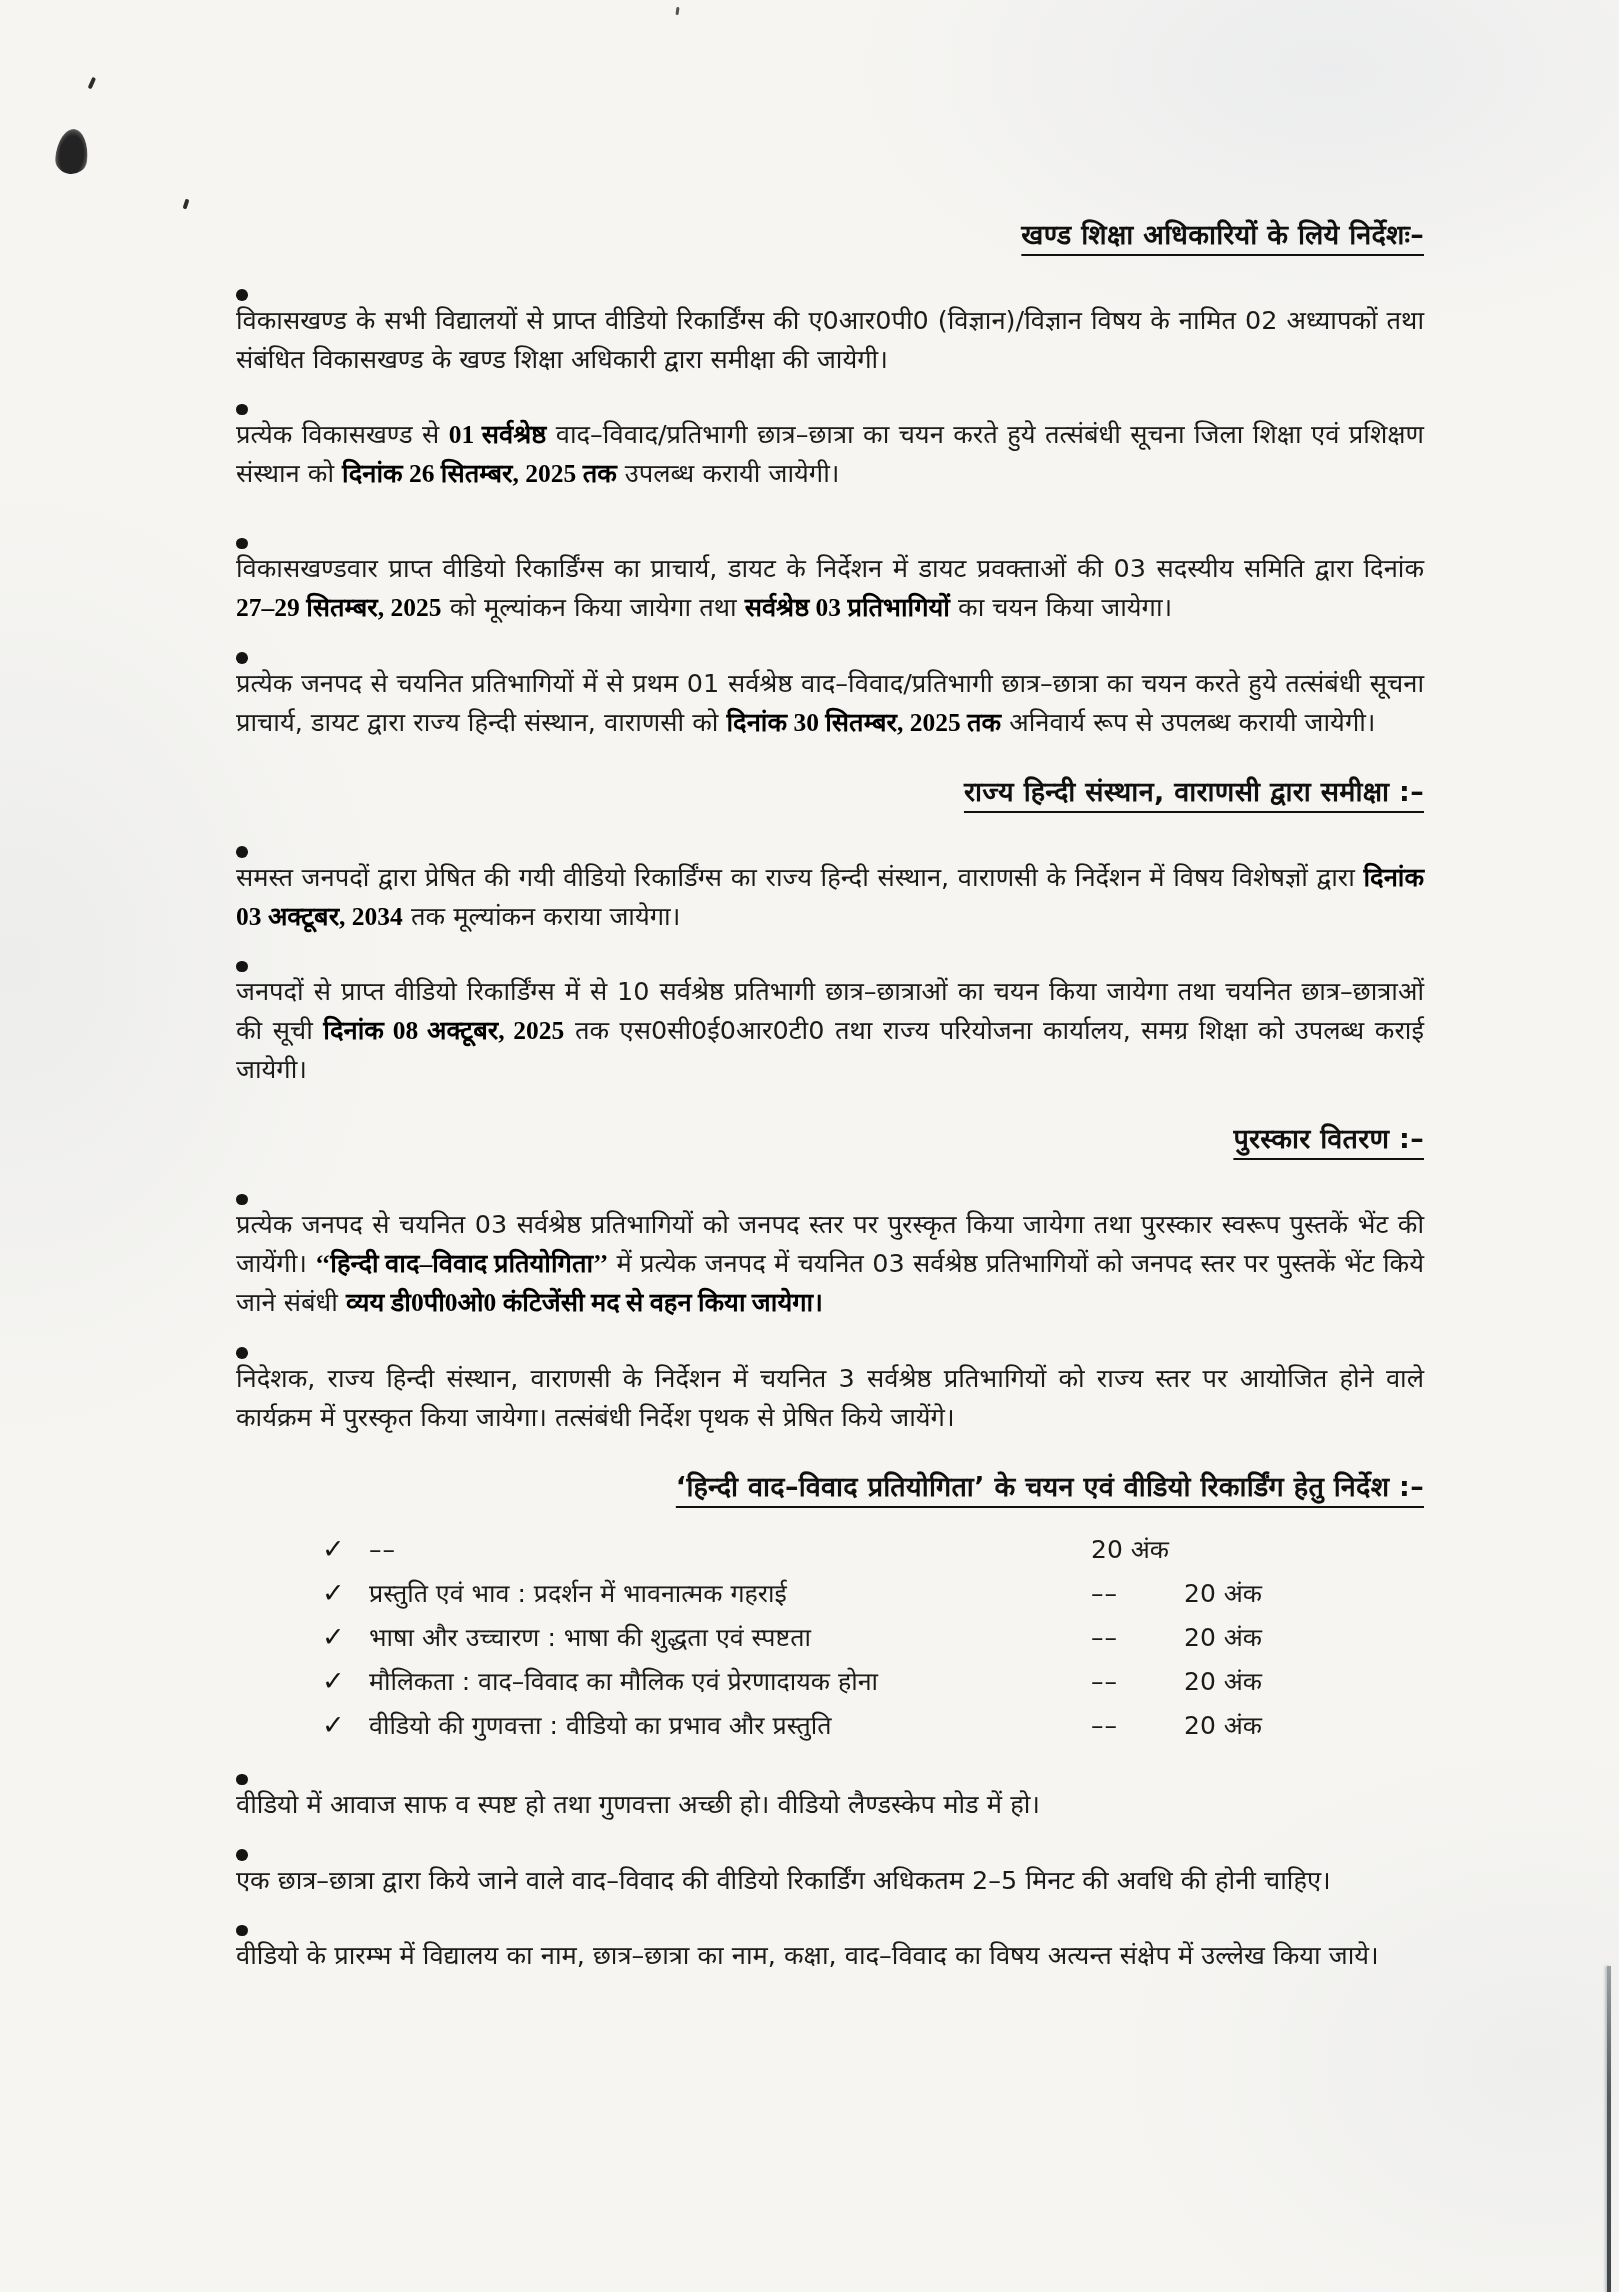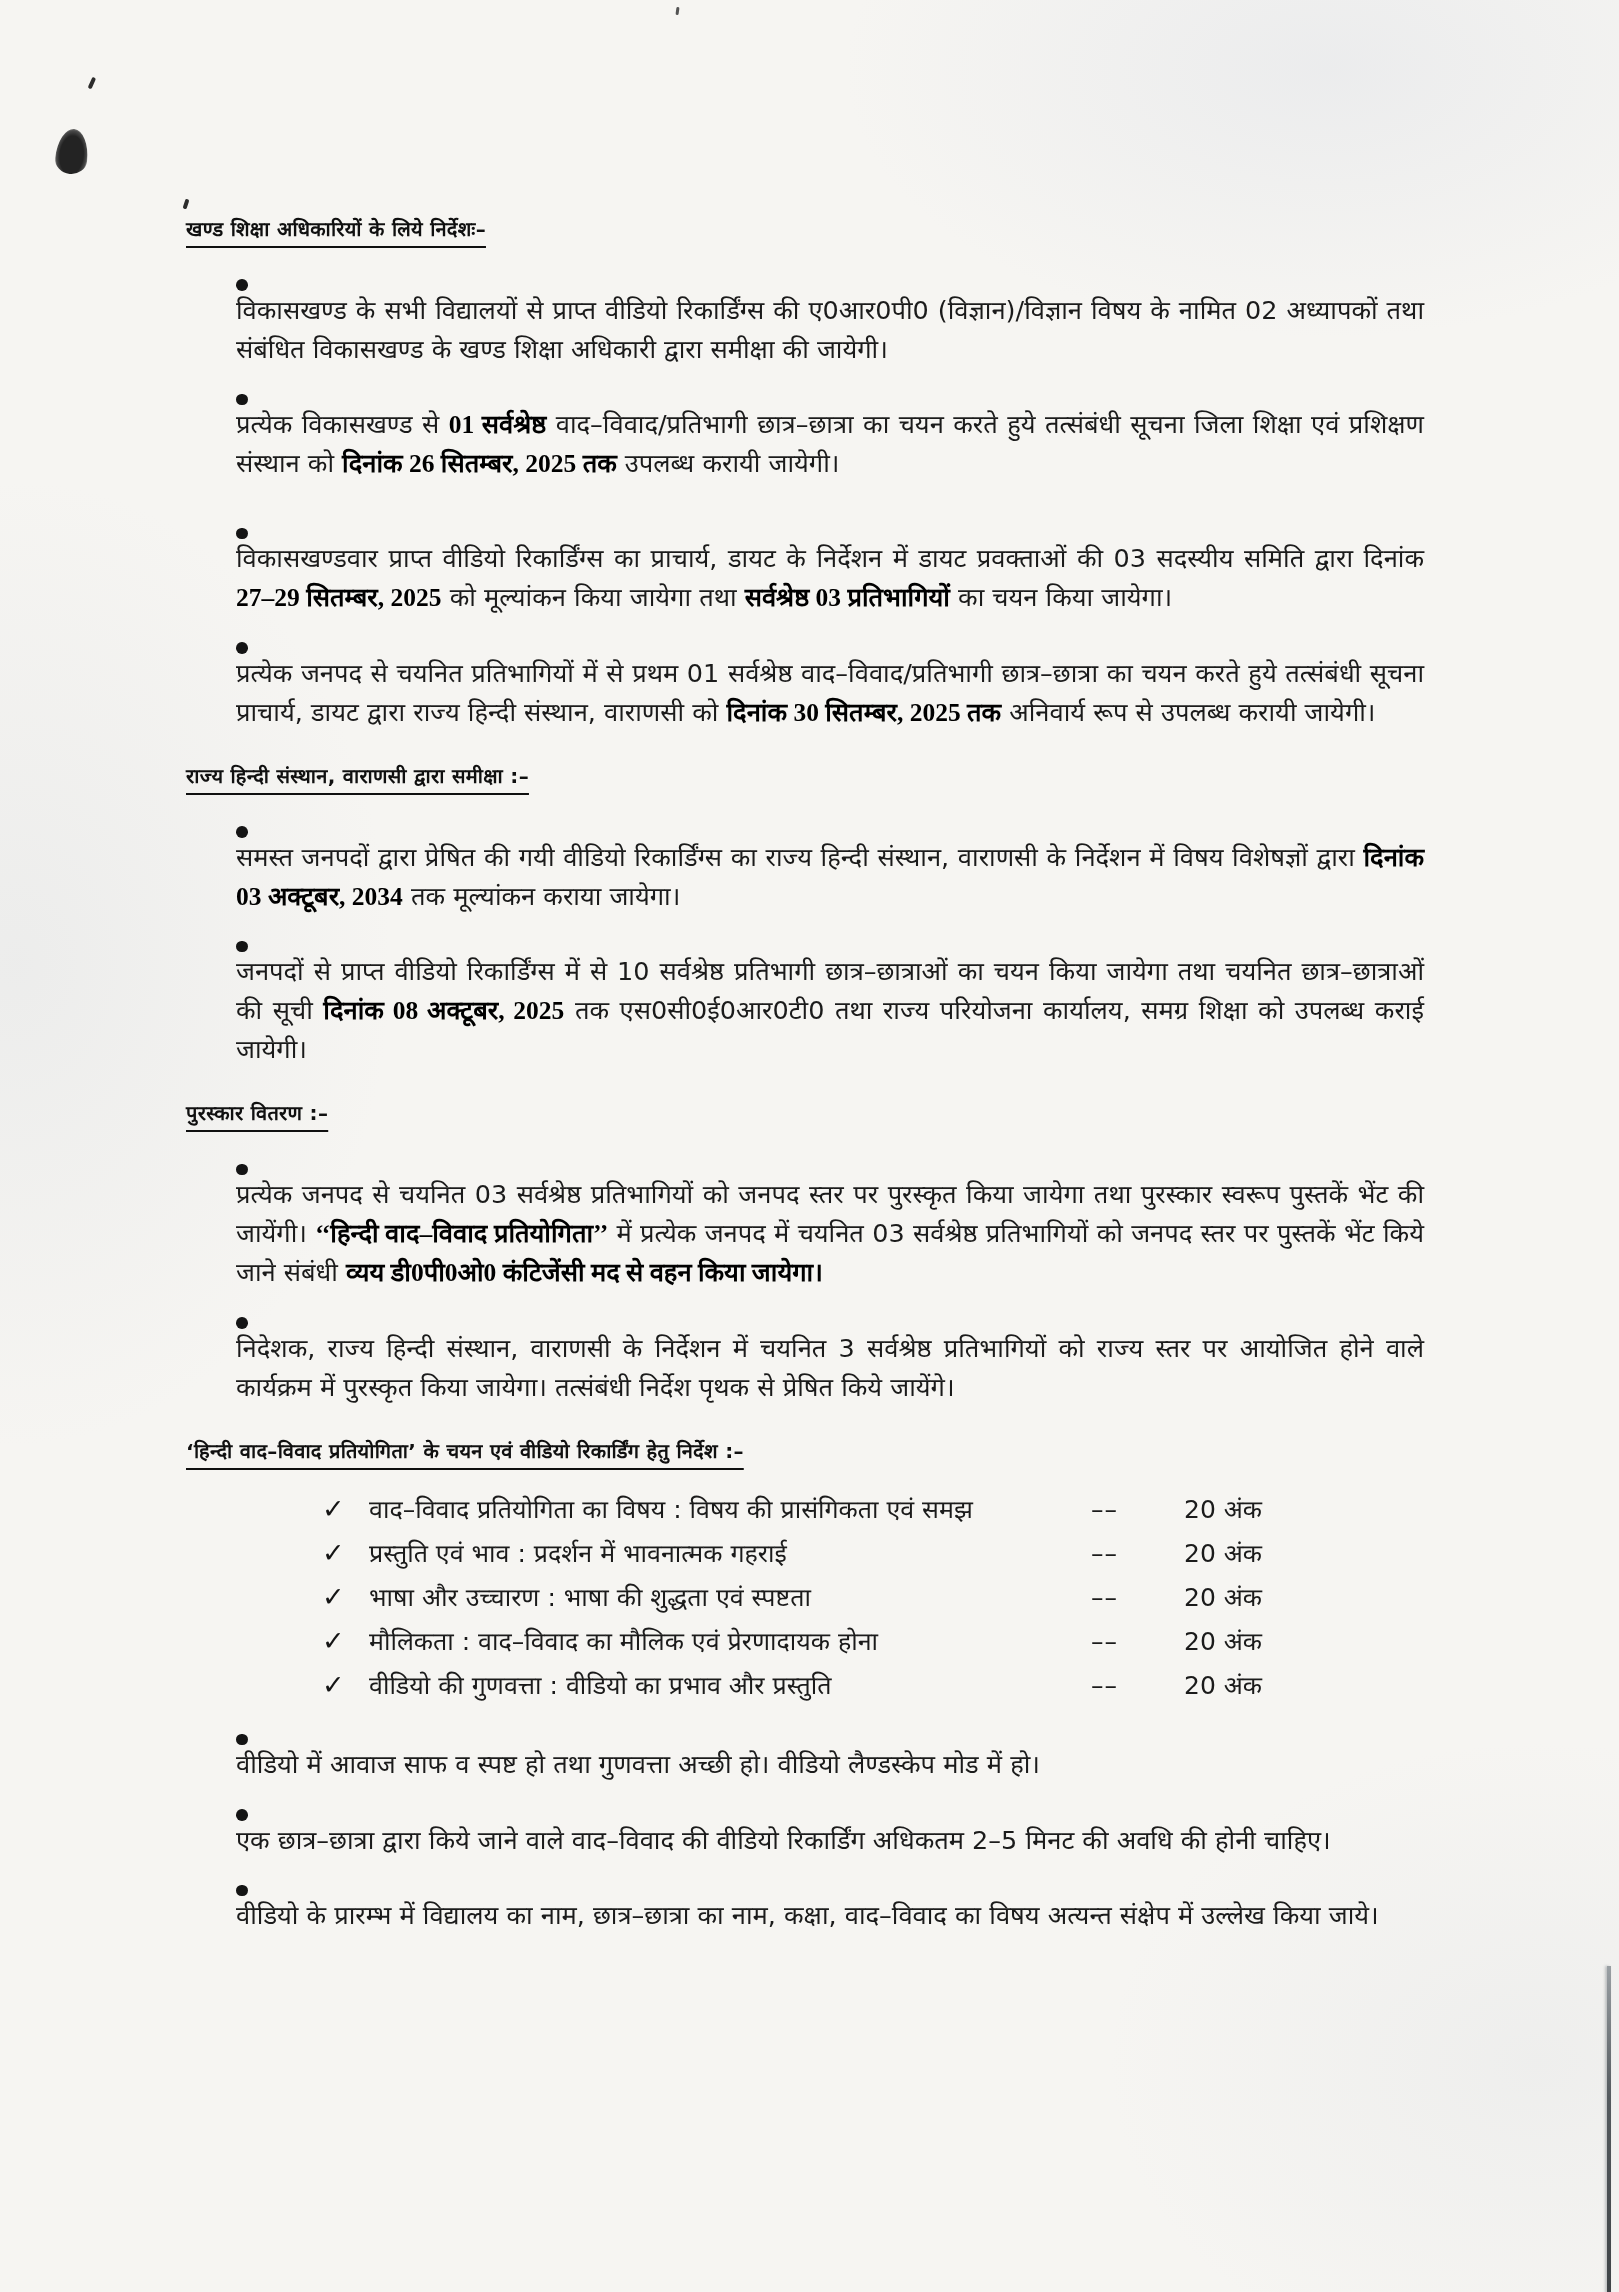--- a/index.html
+++ b/index.html
@@ -9,23 +9,24 @@
     background:
       radial-gradient(806px 448px at 82% 3%, rgba(208,213,224,0.28), transparent 60%),
       radial-gradient(627px 806px at 1% 42%, rgba(214,217,221,0.30), transparent 60%),
       radial-gradient(716px 537px at 95% 90%, rgba(210,214,219,0.22), transparent 60%),
       #f6f5f2;
   }
   .content{position:absolute;left:186px;top:215px;width:1238px;}
   .section{margin:0;}
   .section + .section{margin-top:30px;}
   .sec-heading{
-    font-size:20px;font-weight:700;color:#101010;margin:0 0 23px 0;
+    font-size:27px;font-weight:700;color:#101010;margin:0 0 23px 0;
     text-decoration:underline;text-underline-offset:9.9px;text-decoration-thickness:2.2px;
     letter-spacing:0.3px;
+    text-align:right;
   }
   .bullet{display:flex;margin:0 0 10.7px 50px;flex-direction:column;}
   .dot{flex:0 0 11.6px;width:11.6px;height:11.6px;border-radius:50%;background:#141414;margin-top:14.3px;margin-right:39px;}
   .btext{margin:0;font-size:25.5px;line-height:39px;text-align:justify;flex:1;color:#1b1b1b;}
   .seg{}
   .b{font-weight:700;color:#000000;font-family:Liberation Serif, serif;}
   .criteria{margin:5.4px 0 12.5px 0;}
   .check-row{
     display:grid;grid-template-columns:47px 722px 93px 143px;
     margin-left:136px;font-size:25px;line-height:43px;align-items:baseline;
@@ -108,21 +109,20 @@
       <p class="btext"><span class="seg">निदेशक, राज्य हिन्दी संस्थान, वाराणसी  के निर्देशन में चयनित 3 सर्वश्रेष्ठ प्रतिभागियों को राज्य स्तर पर आयोजित होने वाले कार्यक्रम में पुरस्कृत किया जायेगा। तत्संबंधी निर्देश पृथक से प्रेषित किये जायेंगे।</span></p>
     </div>
   </div>
 
   <div class="section">
     <h2 class="sec-heading">‘हिन्दी वाद–विवाद प्रतियोगिता’ के चयन एवं वीडियो रिकार्डिंग हेतु निर्देश :–</h2>
 
     <div class="criteria">
       <div class="check-row">
         <span class="check">✓</span>
-        <span class="clabel">वाद–विवाद प्रतियोगिता का विषय : विषय की प्रासंगिकता एवं समझ</span>
         <span class="cdash">––</span>
         <span class="cmarks">20 अंक</span>
       </div>
       <div class="check-row">
         <span class="check">✓</span>
         <span class="clabel">प्रस्तुति एवं भाव : प्रदर्शन में भावनात्मक गहराई</span>
         <span class="cdash">––</span>
         <span class="cmarks">20 अंक</span>
       </div>
       <div class="check-row">

